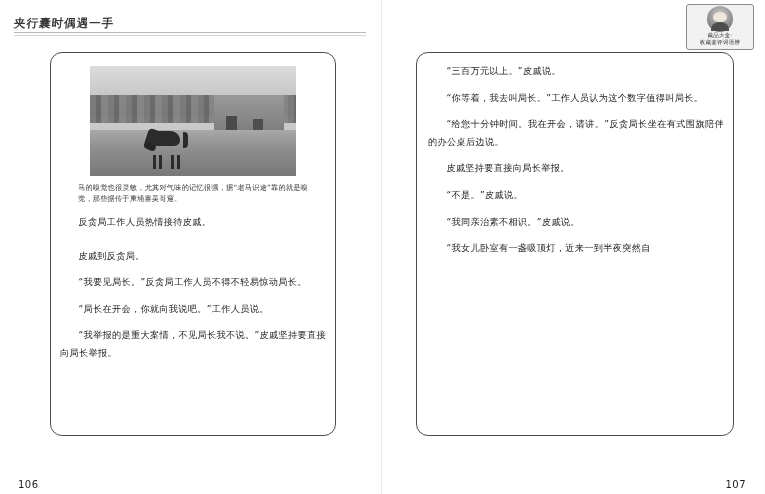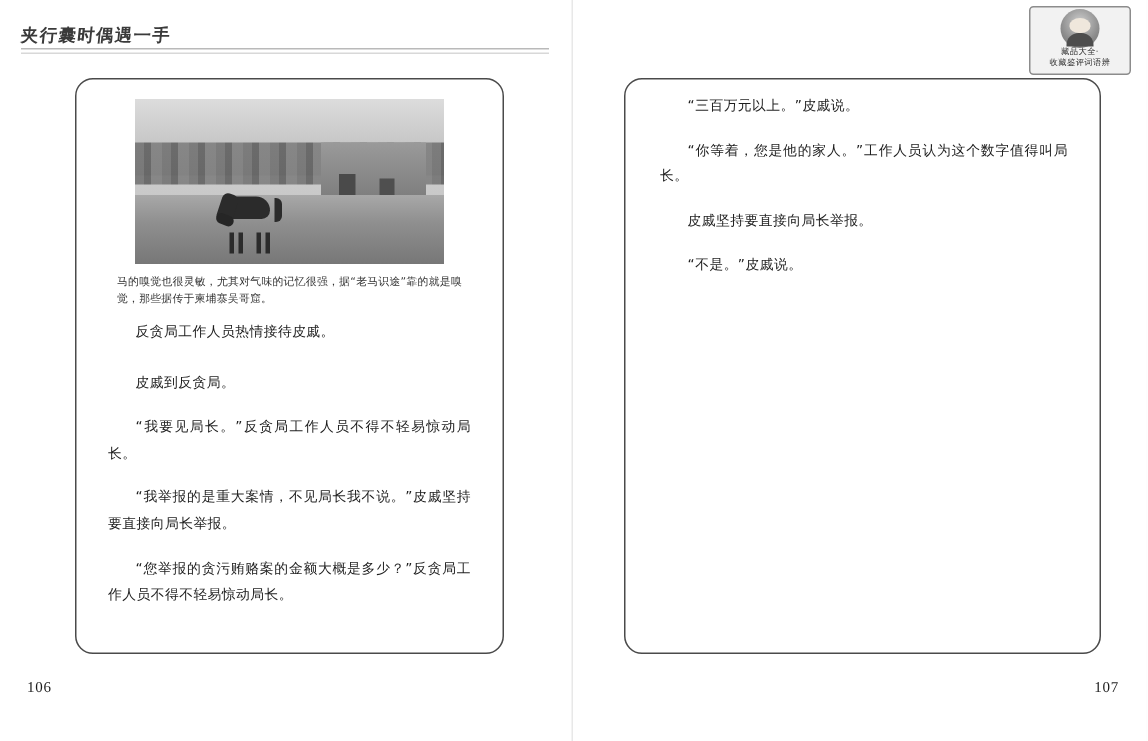--- a/index.html
+++ b/index.html
@@ -268,36 +268,35 @@
     letter-spacing: 0.2px;
   }
 
   
   .para {
     font-size: 9.2px;
     line-height: 17.6px;
     color: #1d1d1d;
     letter-spacing: 0.3px;
     text-align: justify;
-    margin: 12px;
+    margin: 0;
     text-indent: 2em;
   }
   .col-inner.left .para { margin-top: 9px; }
   .col-inner.left .para.first { margin-top: 16px; }
   .col-inner.right .para { margin-top: 9px; }
   .col-inner.right .para.first { margin-top: 2px; }
 
   
   .folio {
     position: absolute;
-    bottom: 30px;
+    bottom: 4px;
     font-size: 10px;
     color: #1d1d1d;
     letter-spacing: 0.5px;
-    font-family: Liberation Serif, serif;
   }
   .folio.left { left: 18px; }
   .folio.right { right: 18px; }
 </style>
 </head>
 <body>
 
 <div class="spread">
 
   <div class="page left">
@@ -327,40 +326,43 @@
           <div class="leg l3"></div>
           <div class="leg l4"></div>
         </div>
       </div>
 
       <div class="caption">马的嗅觉也很灵敏，尤其对气味的记忆很强，据“老马识途”靠的就是嗅觉，那些据传于柬埔寨吴哥窟。</div>
 
       <p class="para">反贪局工作人员热情接待皮戚。</p>
       <p class="para first">皮戚到反贪局。</p>
       <p class="para">“我要见局长。”反贪局工作人员不得不轻易惊动局长。</p>
+      <p class="para">“局长在开会，你就向我说吧。”工作人员说。</p>
       <p class="para">“我举报的是重大案情，不见局长我不说。”皮戚坚持要直接向局长举报。</p>
-      <p class="para">“您举报的贪污贿赂案的金额大概是多少？”反贪局工作人员不得不轻易惊动局长。</p>
     </div>
 
     <div class="folio left">106</div>
   </div>
 
   <div class="page right">
 
     <div class="header-right">
       <div class="avatar-circle"></div>
       <div class="hdr-badge-text">藏品大全·</div>
       <div class="hdr-badge-text">收藏鉴评词语辨</div>
     </div>
 
     <div class="frame right"></div>
 
     <div class="col-inner right">
       <p class="para first">“三百万元以上。”皮戚说。</p>
-      <p class="para">“你等着，您是他的家人。”工作人员认为这个数字值得叫局长。</p>
+      <p class="para">“你等着，我去叫局长。”工作人员认为这个数字值得叫局长。</p>
+      <p class="para">“给您十分钟时间。我在开会，请讲。”反贪局长坐在有式围旗陪伴的办公桌后边说。</p>
       <p class="para">皮戚坚持要直接向局长举报。</p>
       <p class="para">“不是。”皮戚说。</p>
+      <p class="para">“我同亲治素不相识。”皮戚说。</p>
+      <p class="para">“我女儿卧室有一盏吸顶灯，近来一到半夜突然自</p>
     </div>
 
     <div class="folio right">107</div>
   </div>
 
 </div>
 
 </body></html>

